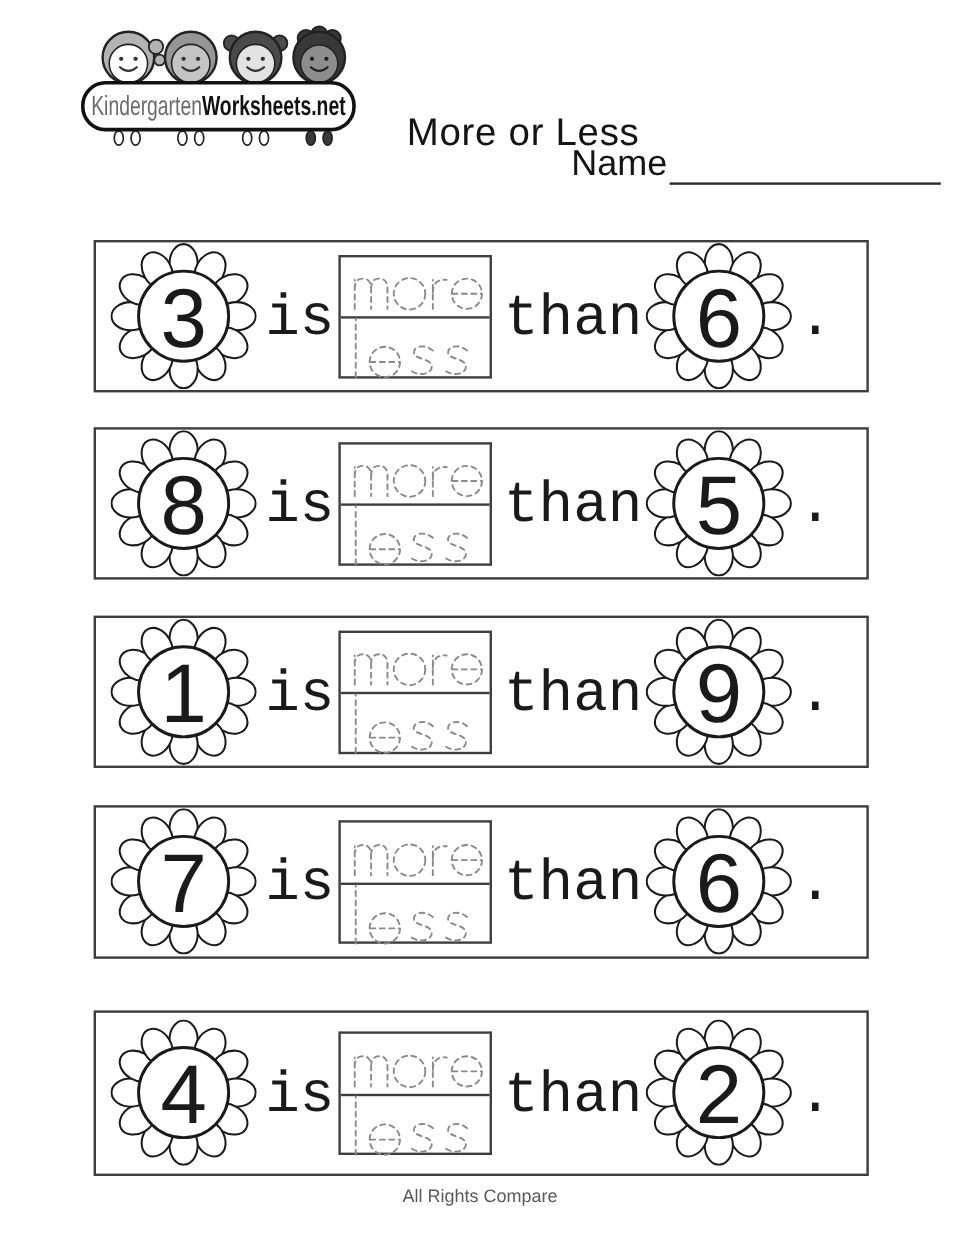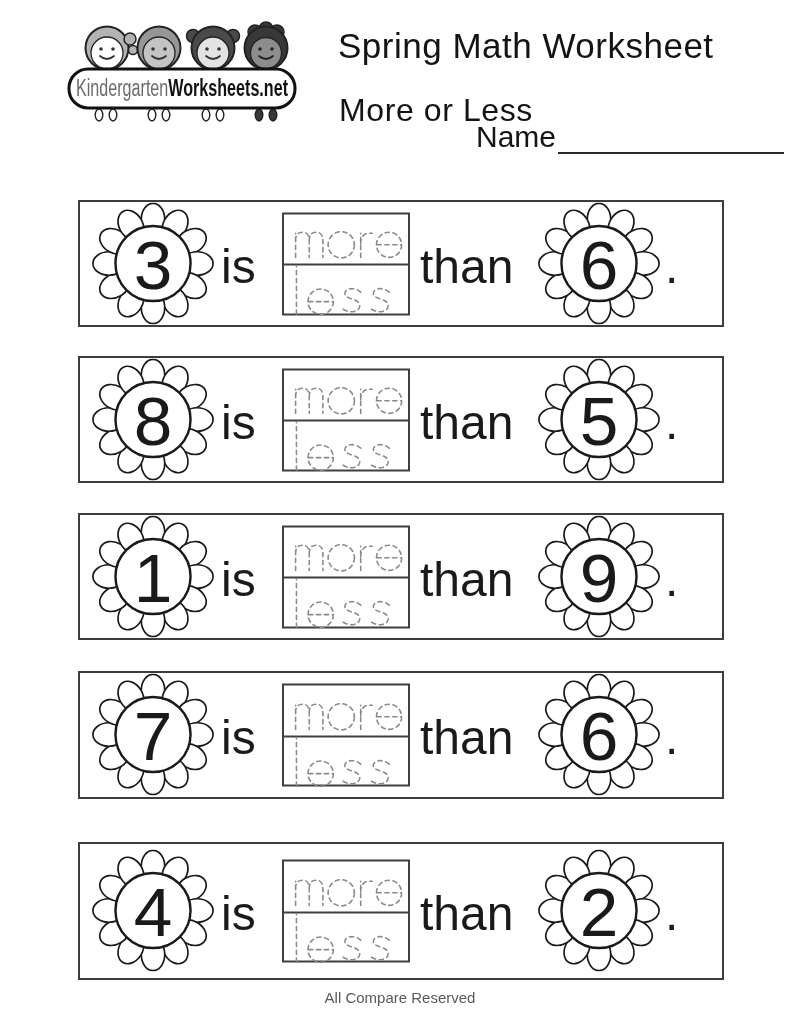--- a/index.html
+++ b/index.html
@@ -42,21 +42,21 @@
   .row-inner { position:relative; height:123px; top:50%; transform:translateY(-50%); }
   .flower { position:absolute; top:0; width:122px; height:122px; }
   .flower-left  { left:12px; }
   .flower-right { left:458px; }
   .flower-num {
     font-family:"Liberation Sans", sans-serif; font-size:74px; font-weight:300;
     fill:#1a1a1a;
   }
   .word {
     position:absolute; top:40px; font-size:48px; font-weight:300; line-height:1;
-    color:#1a1a1a; white-space:nowrap;
+    color:#1a1a1a; white-space:nowrap;font-family:Liberation Mono, monospace;
   }
   .word-is    { left:141px; }
   .word-than  { left:340px; }
   .word-period{ left:585px; }
   .trace-box {
     position:absolute; left:202px; top:10px; width:128px; height:103px;
     border:2px solid #3f3f3f; background:#fff;
   }
   .trace-cell {
     position:relative; height:49.5px; display:flex; align-items:center;
@@ -166,21 +166,20 @@
       <ellipse cx="203" cy="101" rx="3.8" ry="6" fill="#383838"></ellipse>
         <ellipse cx="217" cy="101" rx="3.8" ry="6" fill="#383838"></ellipse>
     </g>
 
     <rect x="13" y="55" width="226" height="39" rx="19" fill="#fff" stroke="#111" stroke-width="3"></rect>
     <text x="126" y="82" text-anchor="middle" font-size="23" textLength="212" lengthAdjust="spacingAndGlyphs">
       <tspan fill="#6b6b6b">Kindergarten</tspan><tspan fill="#111" font-weight="bold">Worksheets.net</tspan>
     </text>
   </svg>
 
-  <div class="title">Spring Math Worksheet</div>
   <div class="subtitle">More or Less</div>
   <div class="name-row">
     <span class="name-label">Name</span>
     <span class="name-underline"></span>
   </div>
 
   <div class="row" style="top:200px;height:127px">
     <div class="row-inner">
       <svg class="flower flower-left" viewBox="0 0 130 130">
         <use href="#flower-shape"></use>
@@ -324,16 +323,16 @@
       <span class="word word-than">than</span>
       <svg class="flower flower-right" viewBox="0 0 130 130">
         <use href="#flower-shape"></use>
         <text class="flower-num" x="65" y="92" text-anchor="middle">2</text>
       </svg>
       <span class="word word-period">.</span>
     </div>
   </div>
 
   <div class="footer">
-    <div>All Compare Reserved</div>
+    <div>All Rights Compare</div>
   </div>
 
 </div>
 
 </body></html>

